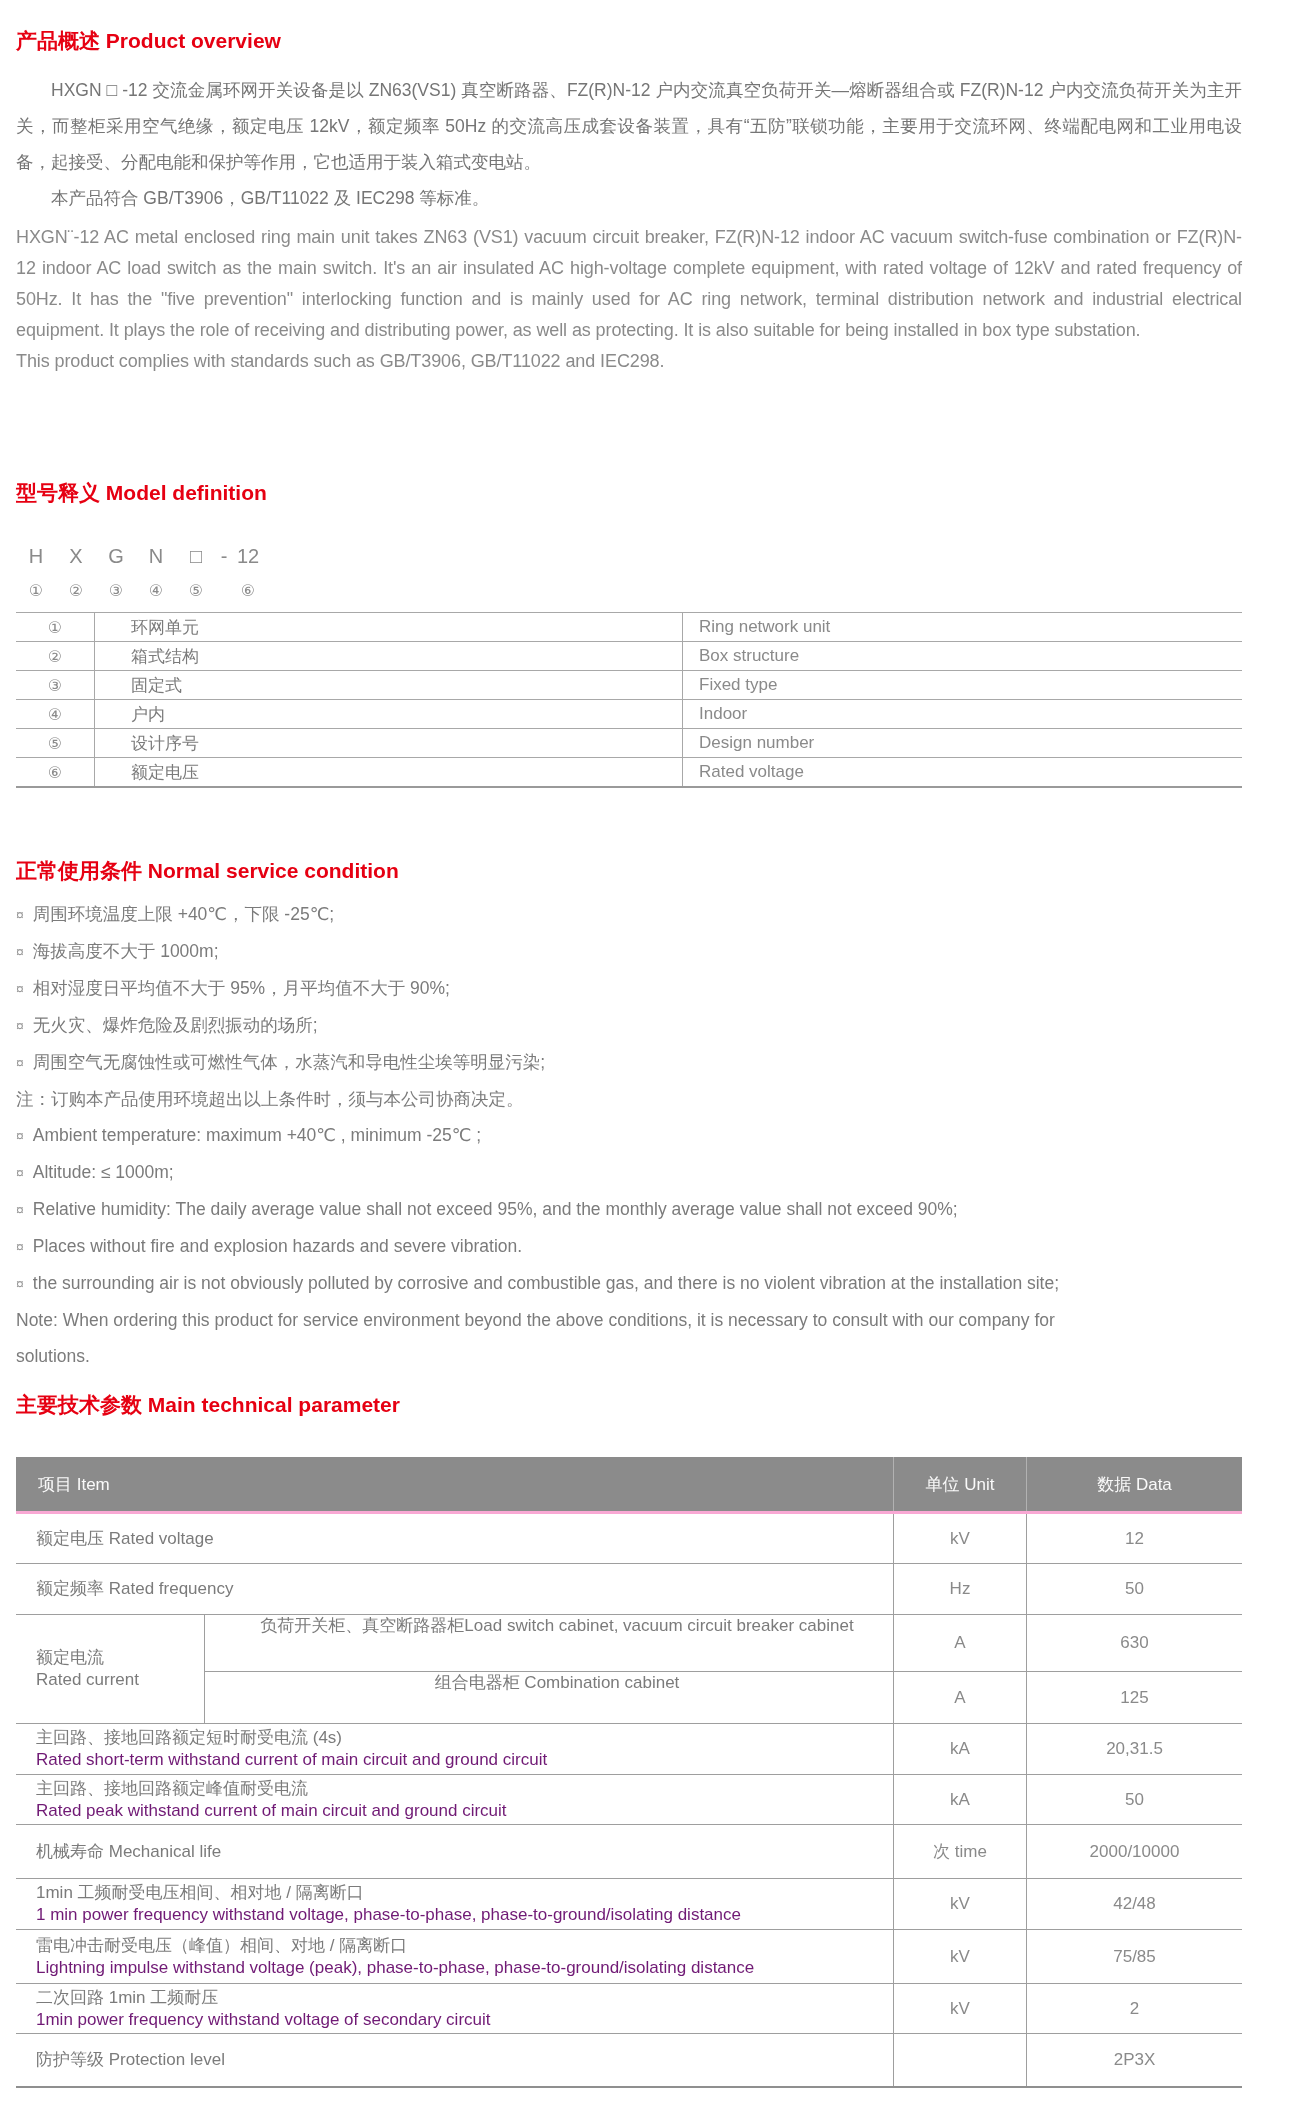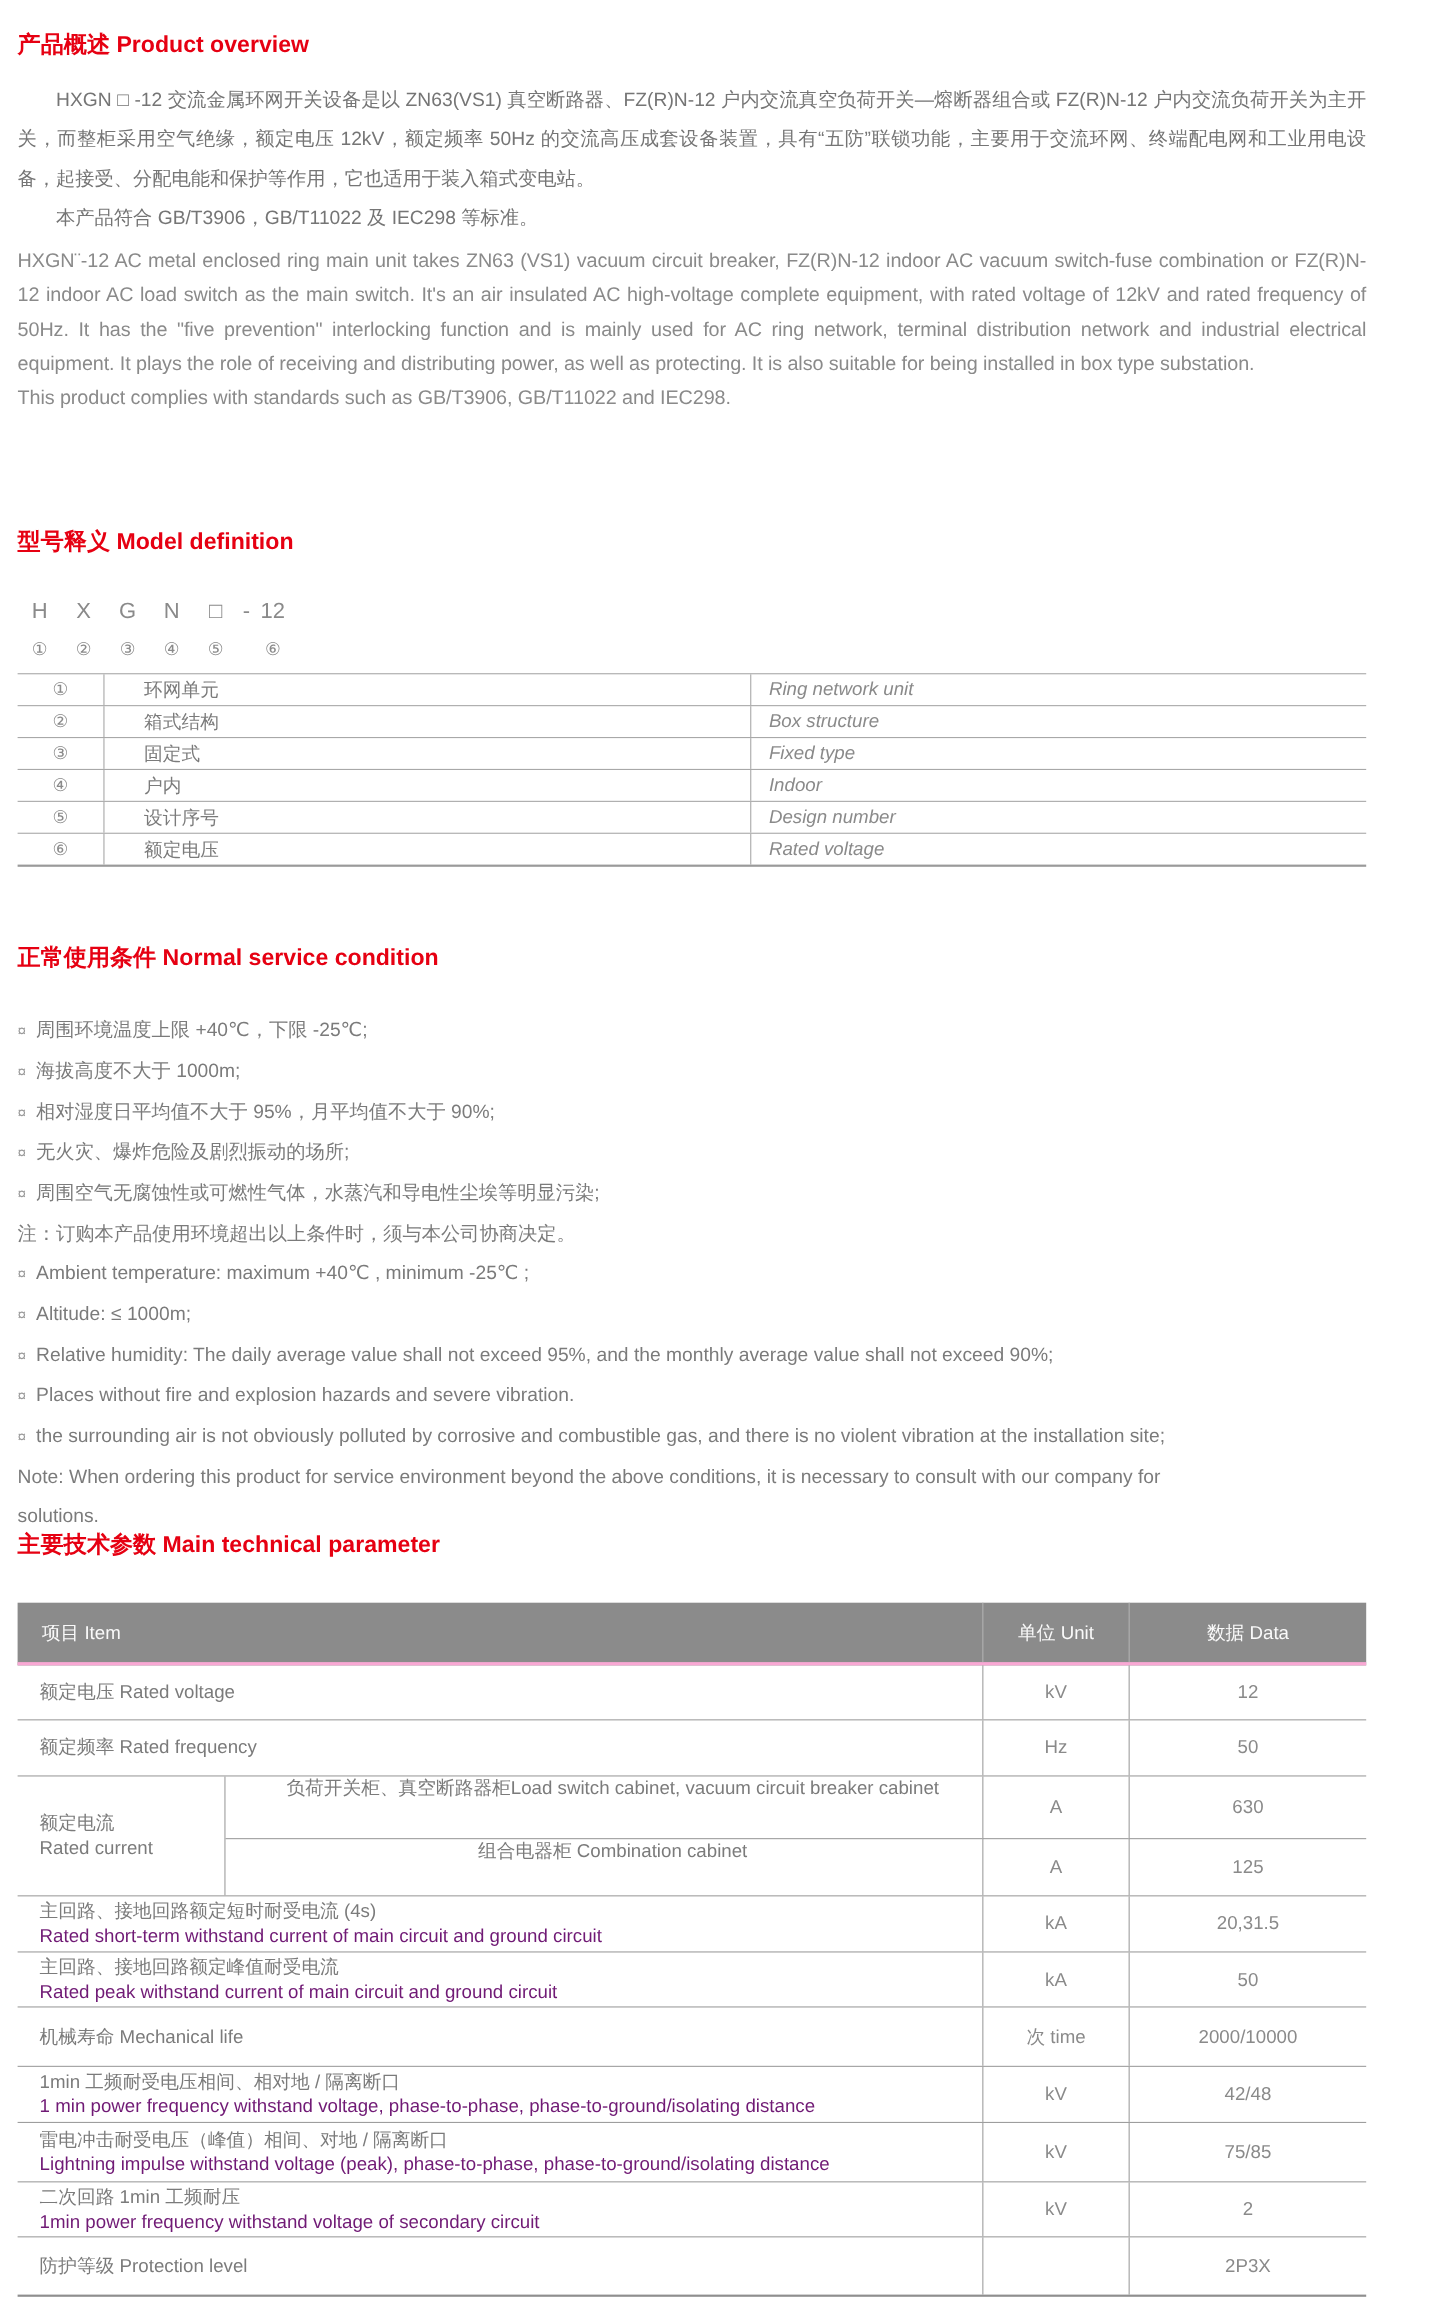--- a/index.html
+++ b/index.html
@@ -24,21 +24,21 @@
   .marksRow{font-size:16px;line-height:26px;}
   .cc{width:40px;text-align:center;}
   .cd{width:16px;text-align:center;}
   .cn2{width:32px;text-align:center;}
   
   .mtable{border-top:1px solid #a8a8a8;}
   .mrow{display:grid;grid-template-columns:79px 588px 1fr;height:28px;border-bottom:1px solid #a8a8a8;}
   .mrow:last-child{border-bottom:2px solid #9a9a9a;}
   .m-no{display:flex;align-items:center;justify-content:center;border-right:1px solid #a8a8a8;font-size:16px;color:#8a8a8a;}
   .m-cn{display:flex;align-items:center;padding-left:36px;border-right:1px solid #a8a8a8;font-size:17px;color:#7b7b7b;}
-  .m-en{display:flex;align-items:center;padding-left:16px;font-size:17px;color:#8a8a8a;font-style:italic;}
+  .m-en{display:flex;align-items:center;padding-left:16px;font-size:17px;color:#8a8a8a;}
   
   .svc > div{line-height:36px;font-size:17.5px;color:#7b7b7b;}
   .svc .bul{font-size:14px;color:#9a9a9a;margin-right:9px;}
   .svc .note-en{max-width:1080px;}
   
   .ttable{font-size:17px;}
   .thead{
     display:grid;grid-template-columns:877px 133px 1fr;height:54px;
     background:#8b8b8b;color:#fafafa;border-bottom:3px solid #f9a8d4;
   }
@@ -122,21 +122,21 @@
     </div>
     <div class="mrow">
       <div class="m-no">⑥</div>
       <div class="m-cn">额定电压</div>
       <div class="m-en">Rated voltage</div>
     </div>
   </div>
 
   <h2 class="sec" style="top:858px">正常使用条件 Normal service condition</h2>
 
-  <div class="abs svc" style="top:918px">
+  <div class="abs svc" style="top:896px">
     <div><span class="bul">¤</span><span>周围环境温度上限 +40℃，下限 -25℃;</span></div>
     <div><span class="bul">¤</span><span>海拔高度不大于 1000m;</span></div>
     <div><span class="bul">¤</span><span>相对湿度日平均值不大于 95%，月平均值不大于 90%;</span></div>
     <div><span class="bul">¤</span><span>无火灾、爆炸危险及剧烈振动的场所;</span></div>
     <div><span class="bul">¤</span><span>周围空气无腐蚀性或可燃性气体，水蒸汽和导电性尘埃等明显污染;</span></div>
     <div><span>注：订购本产品使用环境超出以上条件时，须与本公司协商决定。</span></div>
     <div><span class="bul">¤</span><span>Ambient temperature: maximum +40℃ , minimum -25℃ ;</span></div>
     <div><span class="bul">¤</span><span>Altitude: ≤ 1000m;</span></div>
     <div><span class="bul">¤</span><span>Relative humidity: The daily average value shall not exceed 95%, and the monthly average value shall not exceed 90%;</span></div>
     <div><span class="bul">¤</span><span>Places without fire and explosion hazards and severe vibration.</span></div>

